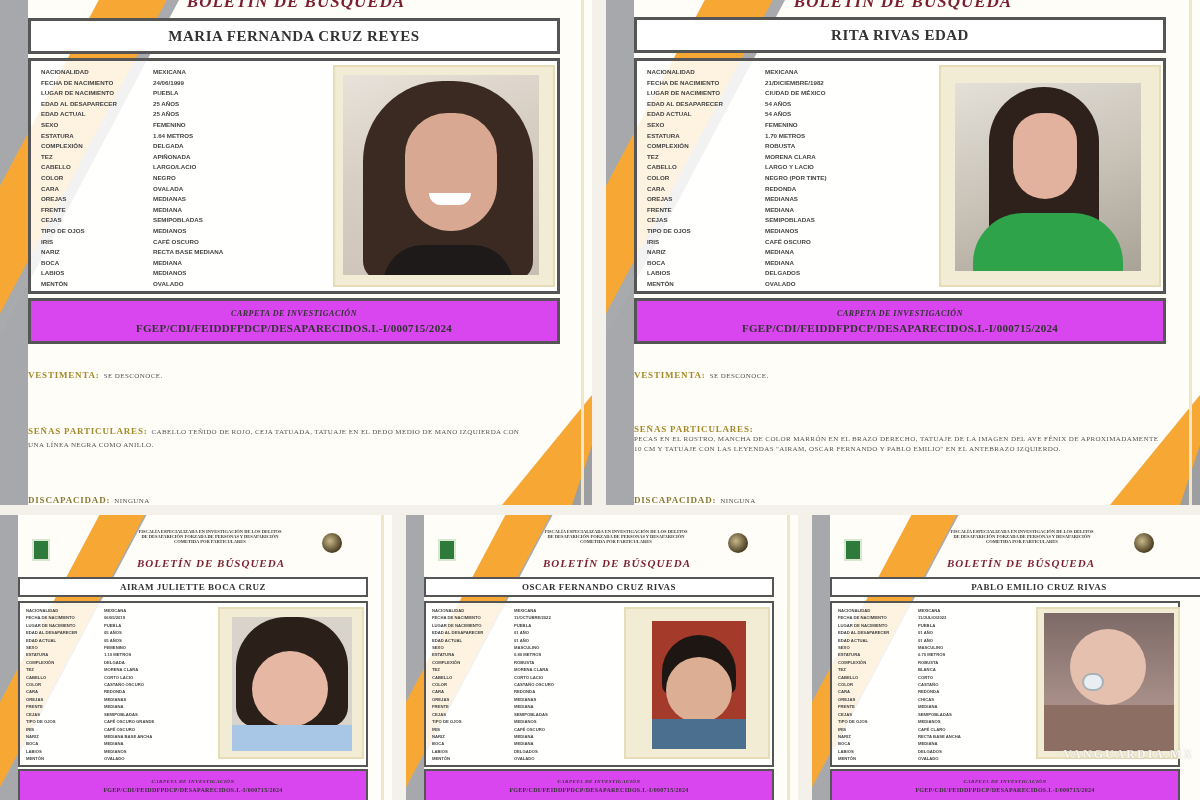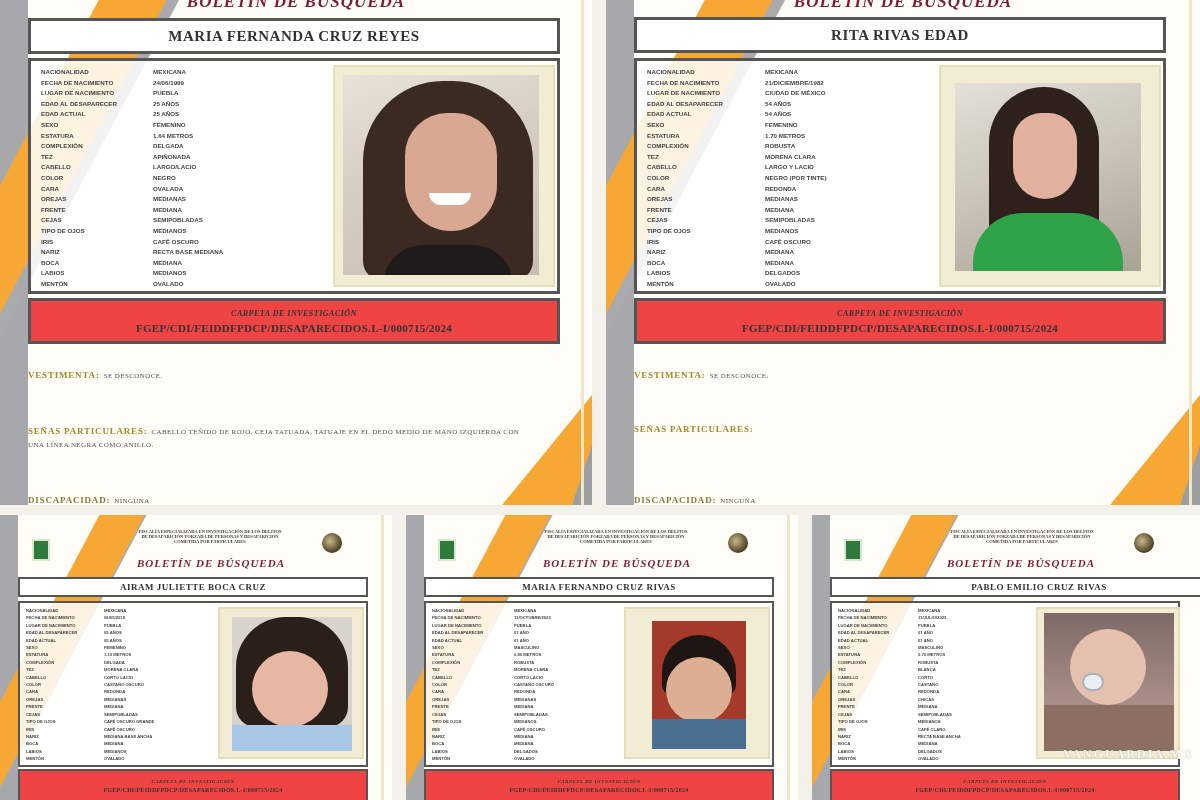--- a/index.html
+++ b/index.html
@@ -43,21 +43,21 @@
   }
   .data-box { position: absolute; border: 3px solid #555; background: rgba(255,255,255,0.85); }
   .data-row { display: flex; font-family: "Liberation Sans", sans-serif; font-weight: bold; color: #444; white-space: nowrap; }
   .data-row .lbl { flex: 0 0 auto; }
   .data-row .val { flex: 0 0 auto; }
 
   .photo-frame { position: absolute; background: #f3ecd4; border: 2px solid #e6dcb8; }
   .photo { position: absolute; overflow: hidden; }
 
   .carpeta-box {
-    position: absolute; border: 3px solid #555; background: #ef4444; text-align: center;
+    position: absolute; border: 3px solid #555; background: #d946ef; text-align: center;
     color: #333; font-weight: bold; display: flex; flex-direction: column; justify-content: center;
   }
   .carpeta-box .c-label { font-style: italic; letter-spacing: 0.5px; }
   .carpeta-box .c-num { letter-spacing: 0.3px; }
 
   .field { position: absolute; font-family: "Liberation Serif", serif; }
   .field .fl { color: #a38a2a; font-weight: bold; letter-spacing: 0.8px; }
   .field .fv { color: #555; font-size: 7px; letter-spacing: 0.4px; }
 
   .watermark {
@@ -305,20 +305,21 @@
     <div class="c-label" style="font-size:8px;">CARPETA DE INVESTIGACIÓN</div>
     <div class="c-num" style="font-size:11px;margin-top:4px;">FGEP/CDI/FEIDDFPDCP/DESAPARECIDOS.I.-I/000715/2024</div>
   </div>
 
   <div class="field" style="left:28px;top:364px;">
     <span class="fl" style="font-size:9px;">VESTIMENTA:</span>
     <span class="fv">SE DESCONOCE.</span>
   </div>
   <div class="field" style="left:28px;top:424px;width:530px;line-height:10px;">
     <div class="fl" style="font-size:9px;">SEÑAS PARTICULARES:</div>
+    <div class="fv">PECAS EN EL ROSTRO, MANCHA DE COLOR MARRÓN EN EL BRAZO DERECHO, TATUAJE DE LA IMAGEN DEL AVE FÉNIX DE APROXIMADAMENTE 10 CM Y TATUAJE CON LAS LEYENDAS "AIRAM, OSCAR FERNANDO Y PABLO EMILIO" EN EL ANTEBRAZO IZQUIERDO.</div>
   </div>
   <div class="field" style="left:28px;top:489px;">
     <span class="fl" style="font-size:9px;color:#8a7a3a;">DISCAPACIDAD:</span>
     <span class="fv">NINGUNA</span>
   </div>
 </div>
 
 <div class="card" style="left:0;top:515px;width:392px;height:285px;">
   <div class="gray-band" style="width:18px;"></div>
   <div class="stripe-gray" style="left:130px;top:-20px;width:24px;"></div>
@@ -441,21 +442,21 @@
   <div class="frame-right"></div>
   <div class="logo-left" style="left:32px;top:24px;"></div>
   <div class="header-small" style="left:100px;top:14px;width:220px;">
     <div>FISCALÍA ESPECIALIZADA EN INVESTIGACIÓN DE LOS DELITOS</div>
     <div>DE DESAPARICIÓN FORZADA DE PERSONAS Y DESAPARICIÓN</div>
     <div>COMETIDA POR PARTICULARES</div>
   </div>
   <div class="logo-right" style="left:322px;top:18px;"></div>
   <div class="bulletin-title" style="top:42px;font-size:11px;left:30px;">BOLETÍN DE BÚSQUEDA</div>
 
-  <div class="name-box" style="left:18px;top:62px;width:350px;height:20px;font-size:9px;border-width:2px;">MARIA FERNANDO CRUZ RIVAS</div>
+  <div class="name-box" style="left:18px;top:62px;width:350px;height:20px;font-size:9px;border-width:2px;">OSCAR FERNANDO CRUZ RIVAS</div>
   <div class="data-box" style="left:18px;top:86px;width:350px;height:166px;border-width:2px;">
     <div id="rows-3" style="position:absolute;left:6px;top:4px;">
         <div class="data-row" style="font-size: 4.2px; line-height: 7.4px;">
           <span class="lbl" style="width: 82px;">NACIONALIDAD</span>
           <span class="val">MEXICANA</span>
         </div>
         <div class="data-row" style="font-size: 4.2px; line-height: 7.4px;">
           <span class="lbl" style="width: 82px;">FECHA DE NACIMIENTO</span>
           <span class="val">11/OCTUBRE/2022</span>
         </div>

